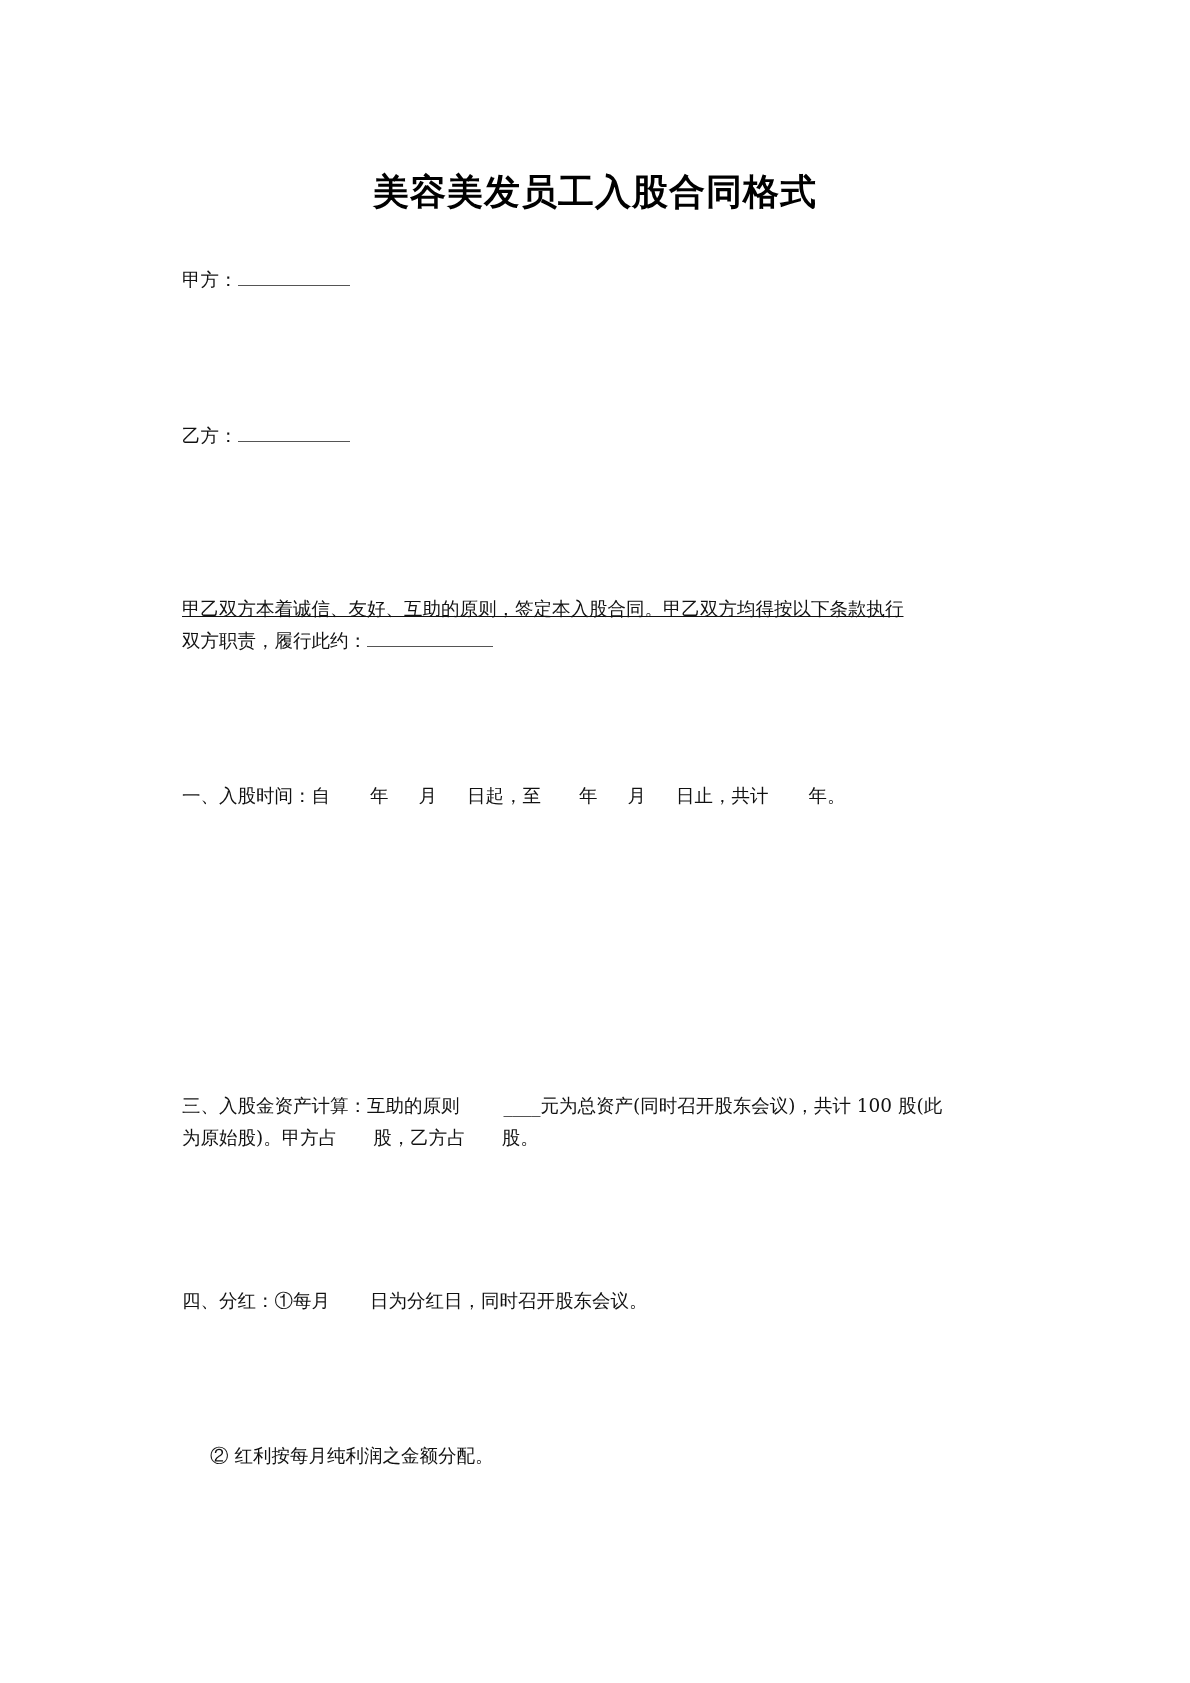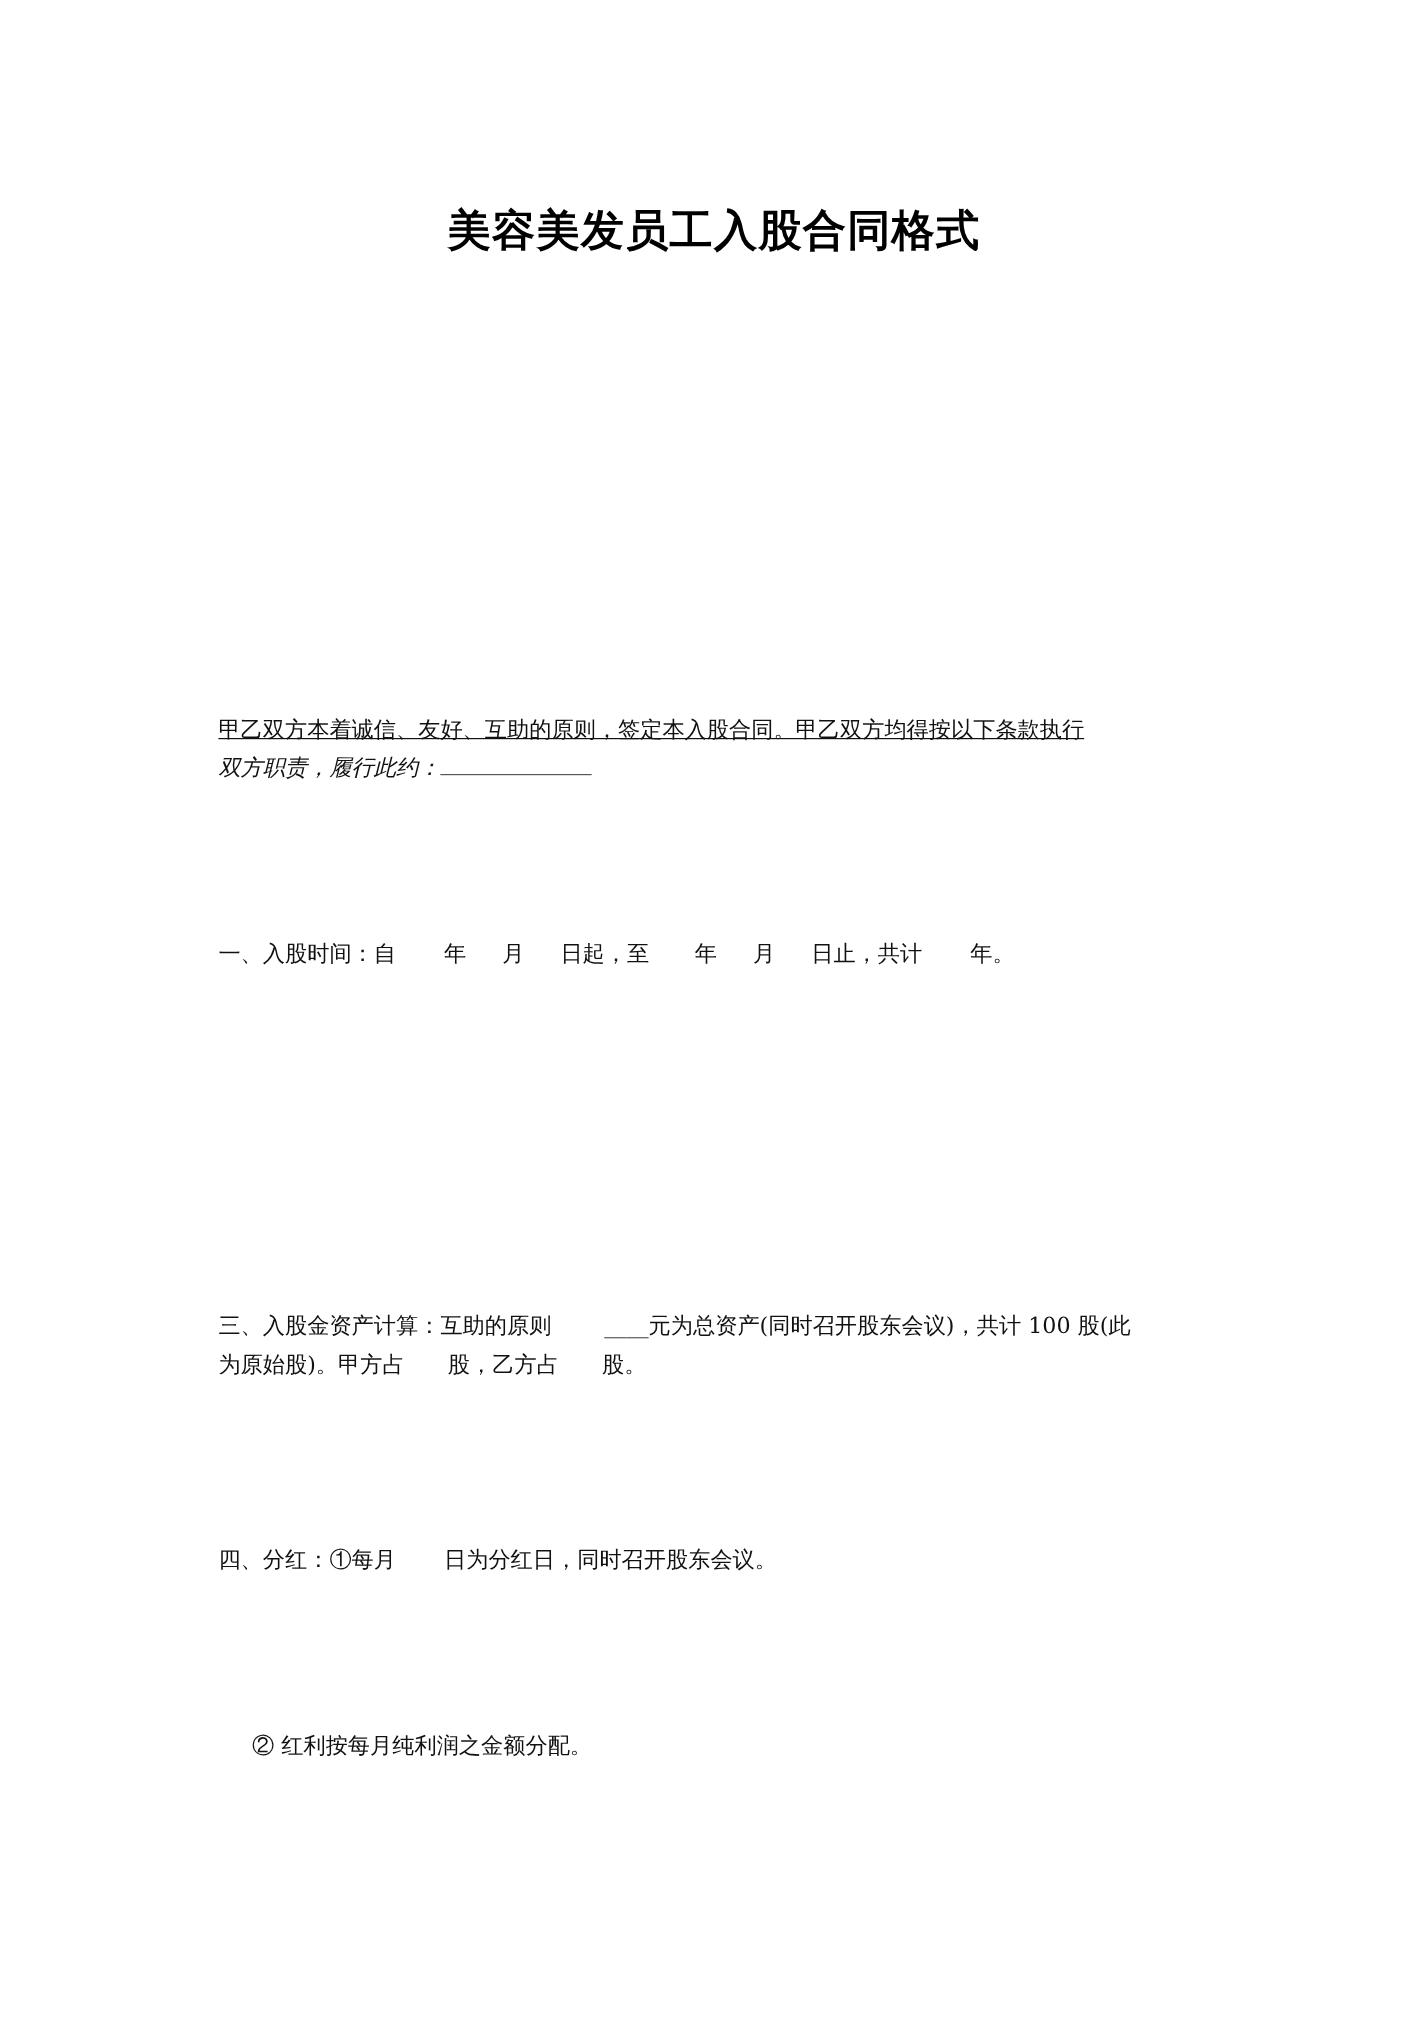--- a/index.html
+++ b/index.html
@@ -50,24 +50,26 @@
       display: inline-block;
     }
   </style>
 </head>
 <body>
 
 <div class="page">
 
   <div class="title">美容美发员工入股合同格式</div>
 
+  <div class="para" style="top:264px;"><span>甲方：</span><span class="blank" style="width:112px;"></span></div>
 
+  <div class="para" style="top:420px;"><span>乙方：</span><span class="blank" style="width:112px;"></span></div>
 
   <div class="para" style="top:593px;text-decoration:underline;">甲乙双方本着诚信、友好、互助的原则，签定本入股合同。甲乙双方均得按以下条款执行</div>
-  <div class="para" style="top:625px;font-style:italic;"><span>双方职责，履行此约：</span><span class="blank" style="width:126px;"></span></div>
+  <div class="para" style="top:625px;"><span>双方职责，履行此约：</span><span class="blank" style="width:126px;"></span></div>
 
   <div class="para" style="top:780px;"><span>一、入股时间：自</span><span class="gap" style="width:40px;"></span><span>年</span><span class="gap" style="width:30px;"></span><span>月</span><span class="gap" style="width:30px;"></span><span>日起，至</span><span class="gap" style="width:38px;"></span><span>年</span><span class="gap" style="width:30px;"></span><span>月</span><span class="gap" style="width:30px;"></span><span>日止，共计</span><span class="gap" style="width:40px;"></span><span>年。</span></div>
 
 
   <div class="para" style="top:1090px;"><span>三、入股金资产计算：互助的原则</span><span class="gap" style="width:44px;"></span><span>____元为总资产(同时召开股东会议)，共计 100 股(此</span></div>
   <div class="para" style="top:1285px;"><span>四、分红：①每月</span><span class="gap" style="width:40px;"></span><span>日为分红日，同时召开股东会议。</span></div>
 
   <div class="para" style="top:1122px;"><span>为原始股)。甲方占</span><span class="gap" style="width:36px;"></span><span>股，乙方占</span><span class="gap" style="width:36px;"></span><span>股。</span></div>
 
   <div class="para" style="top:1440px;margin-left:28px;">② 红利按每月纯利润之金额分配。</div>

